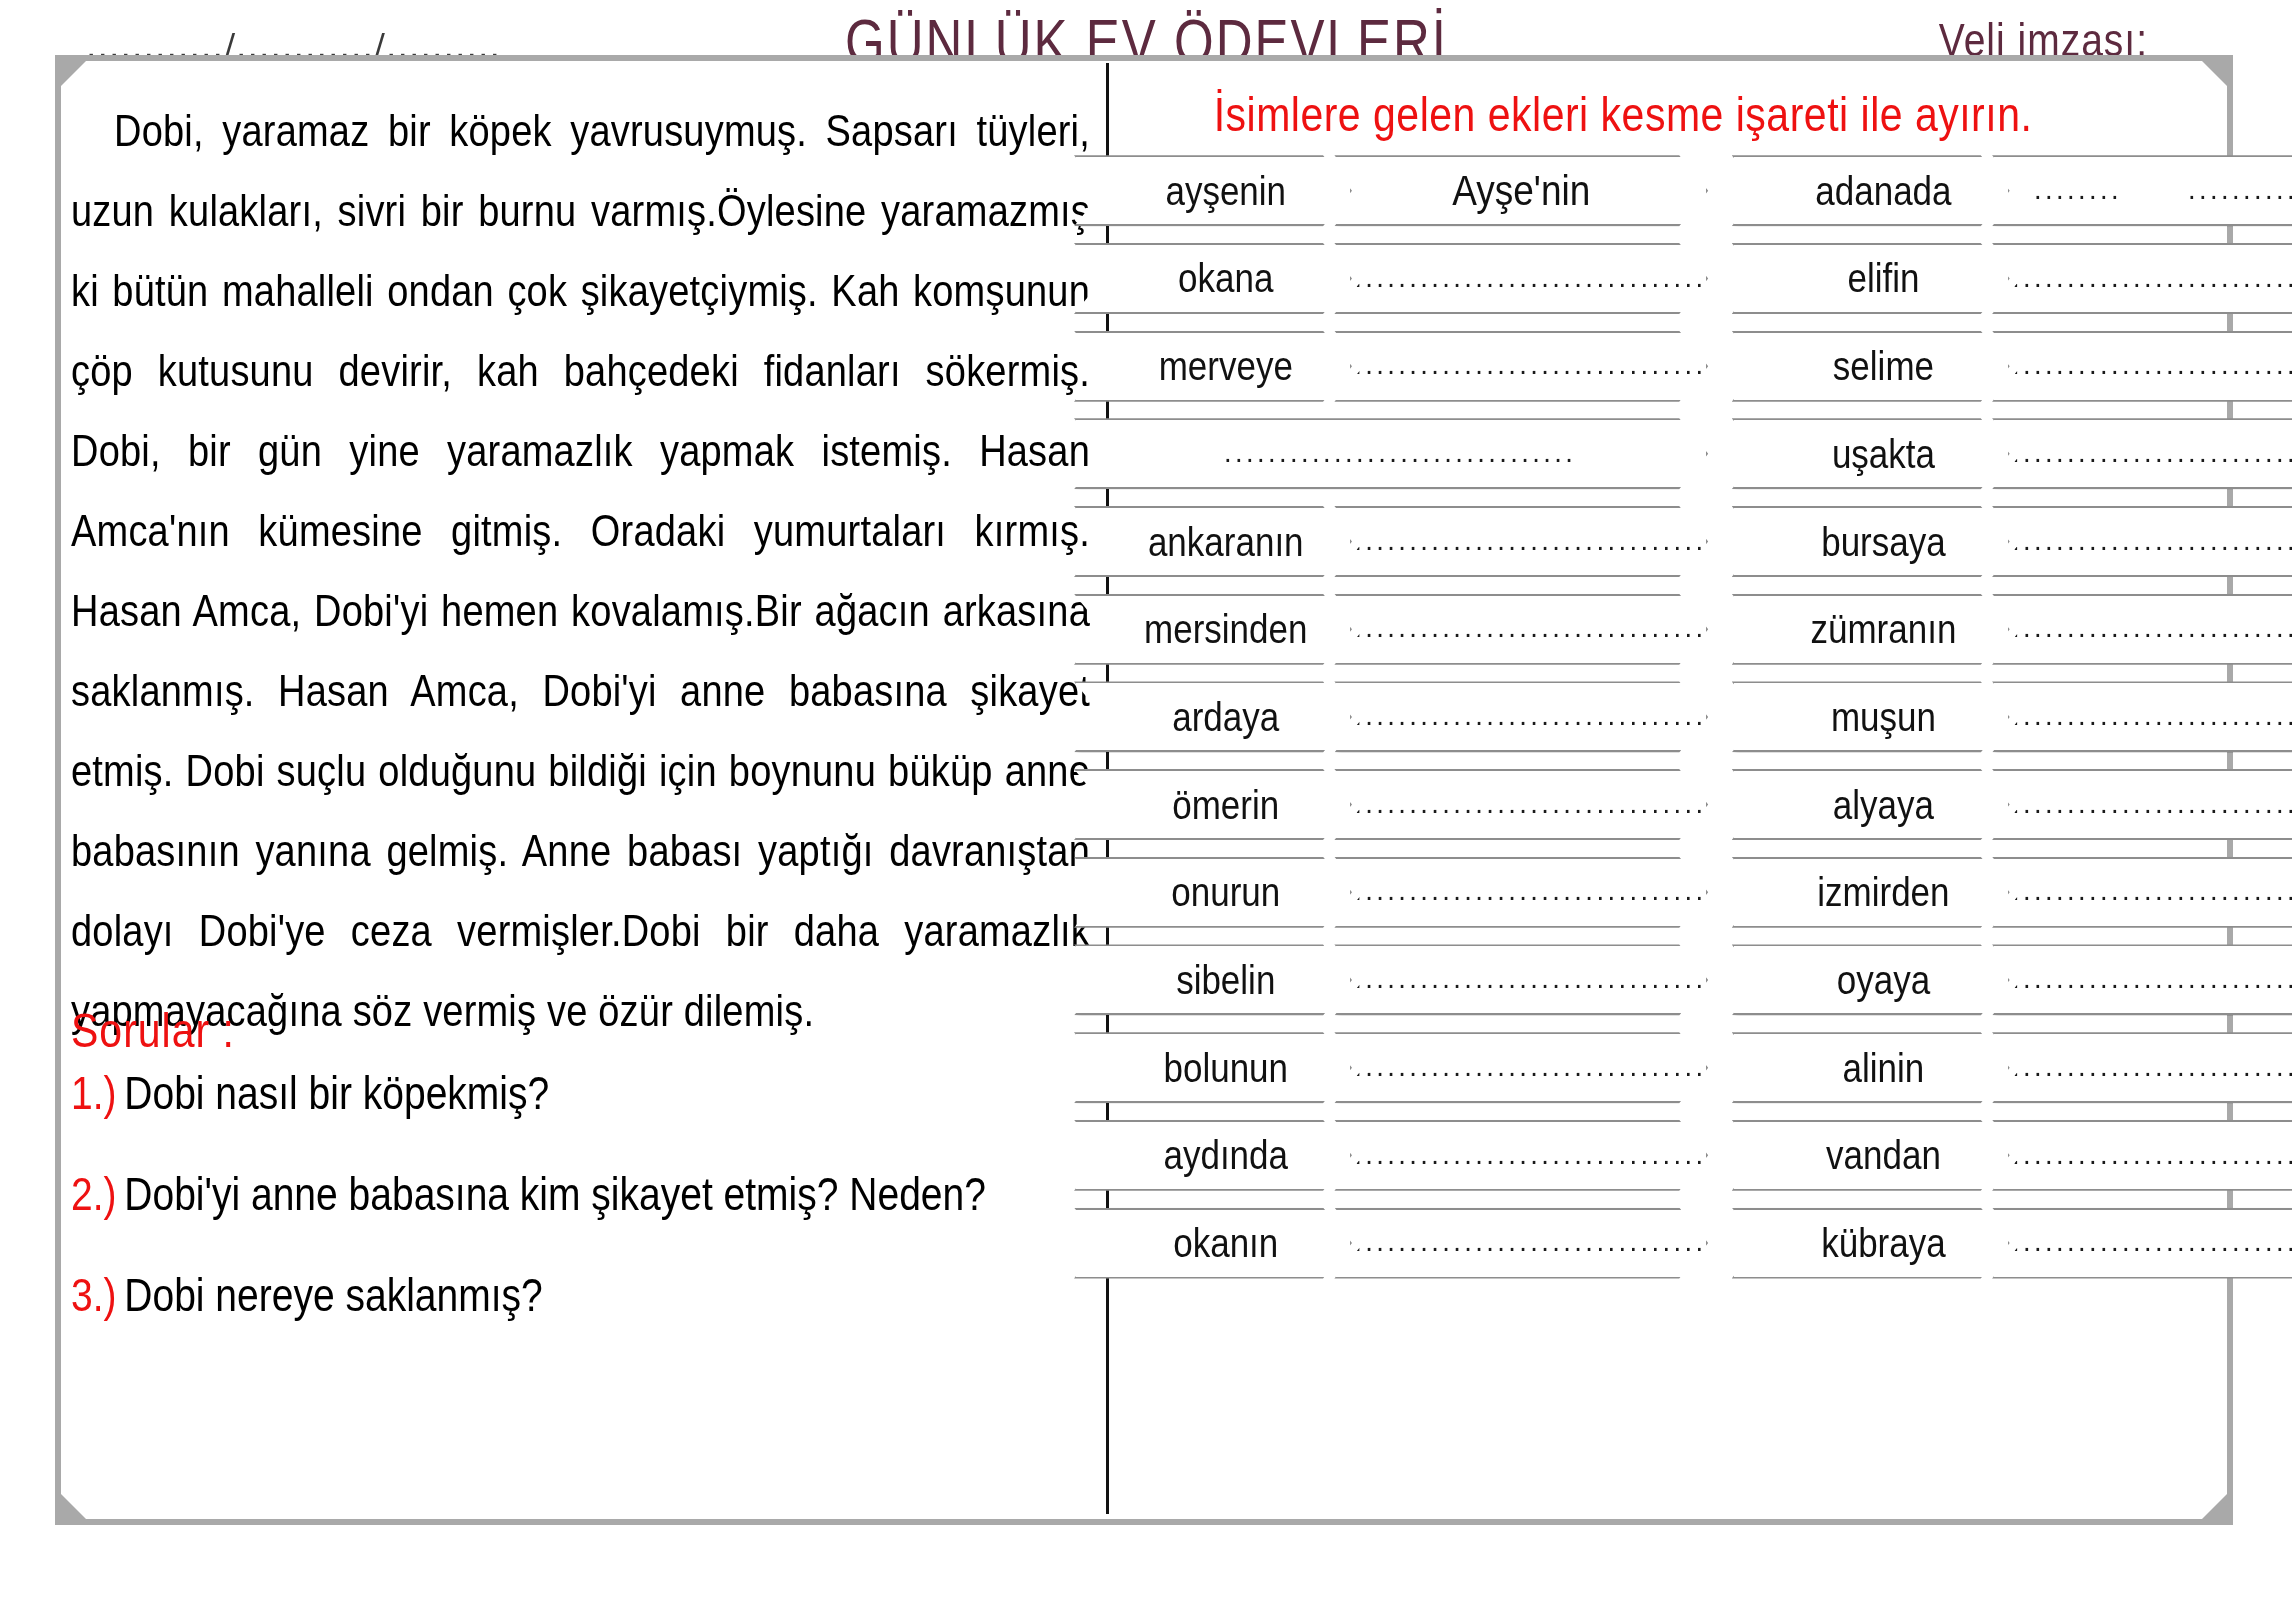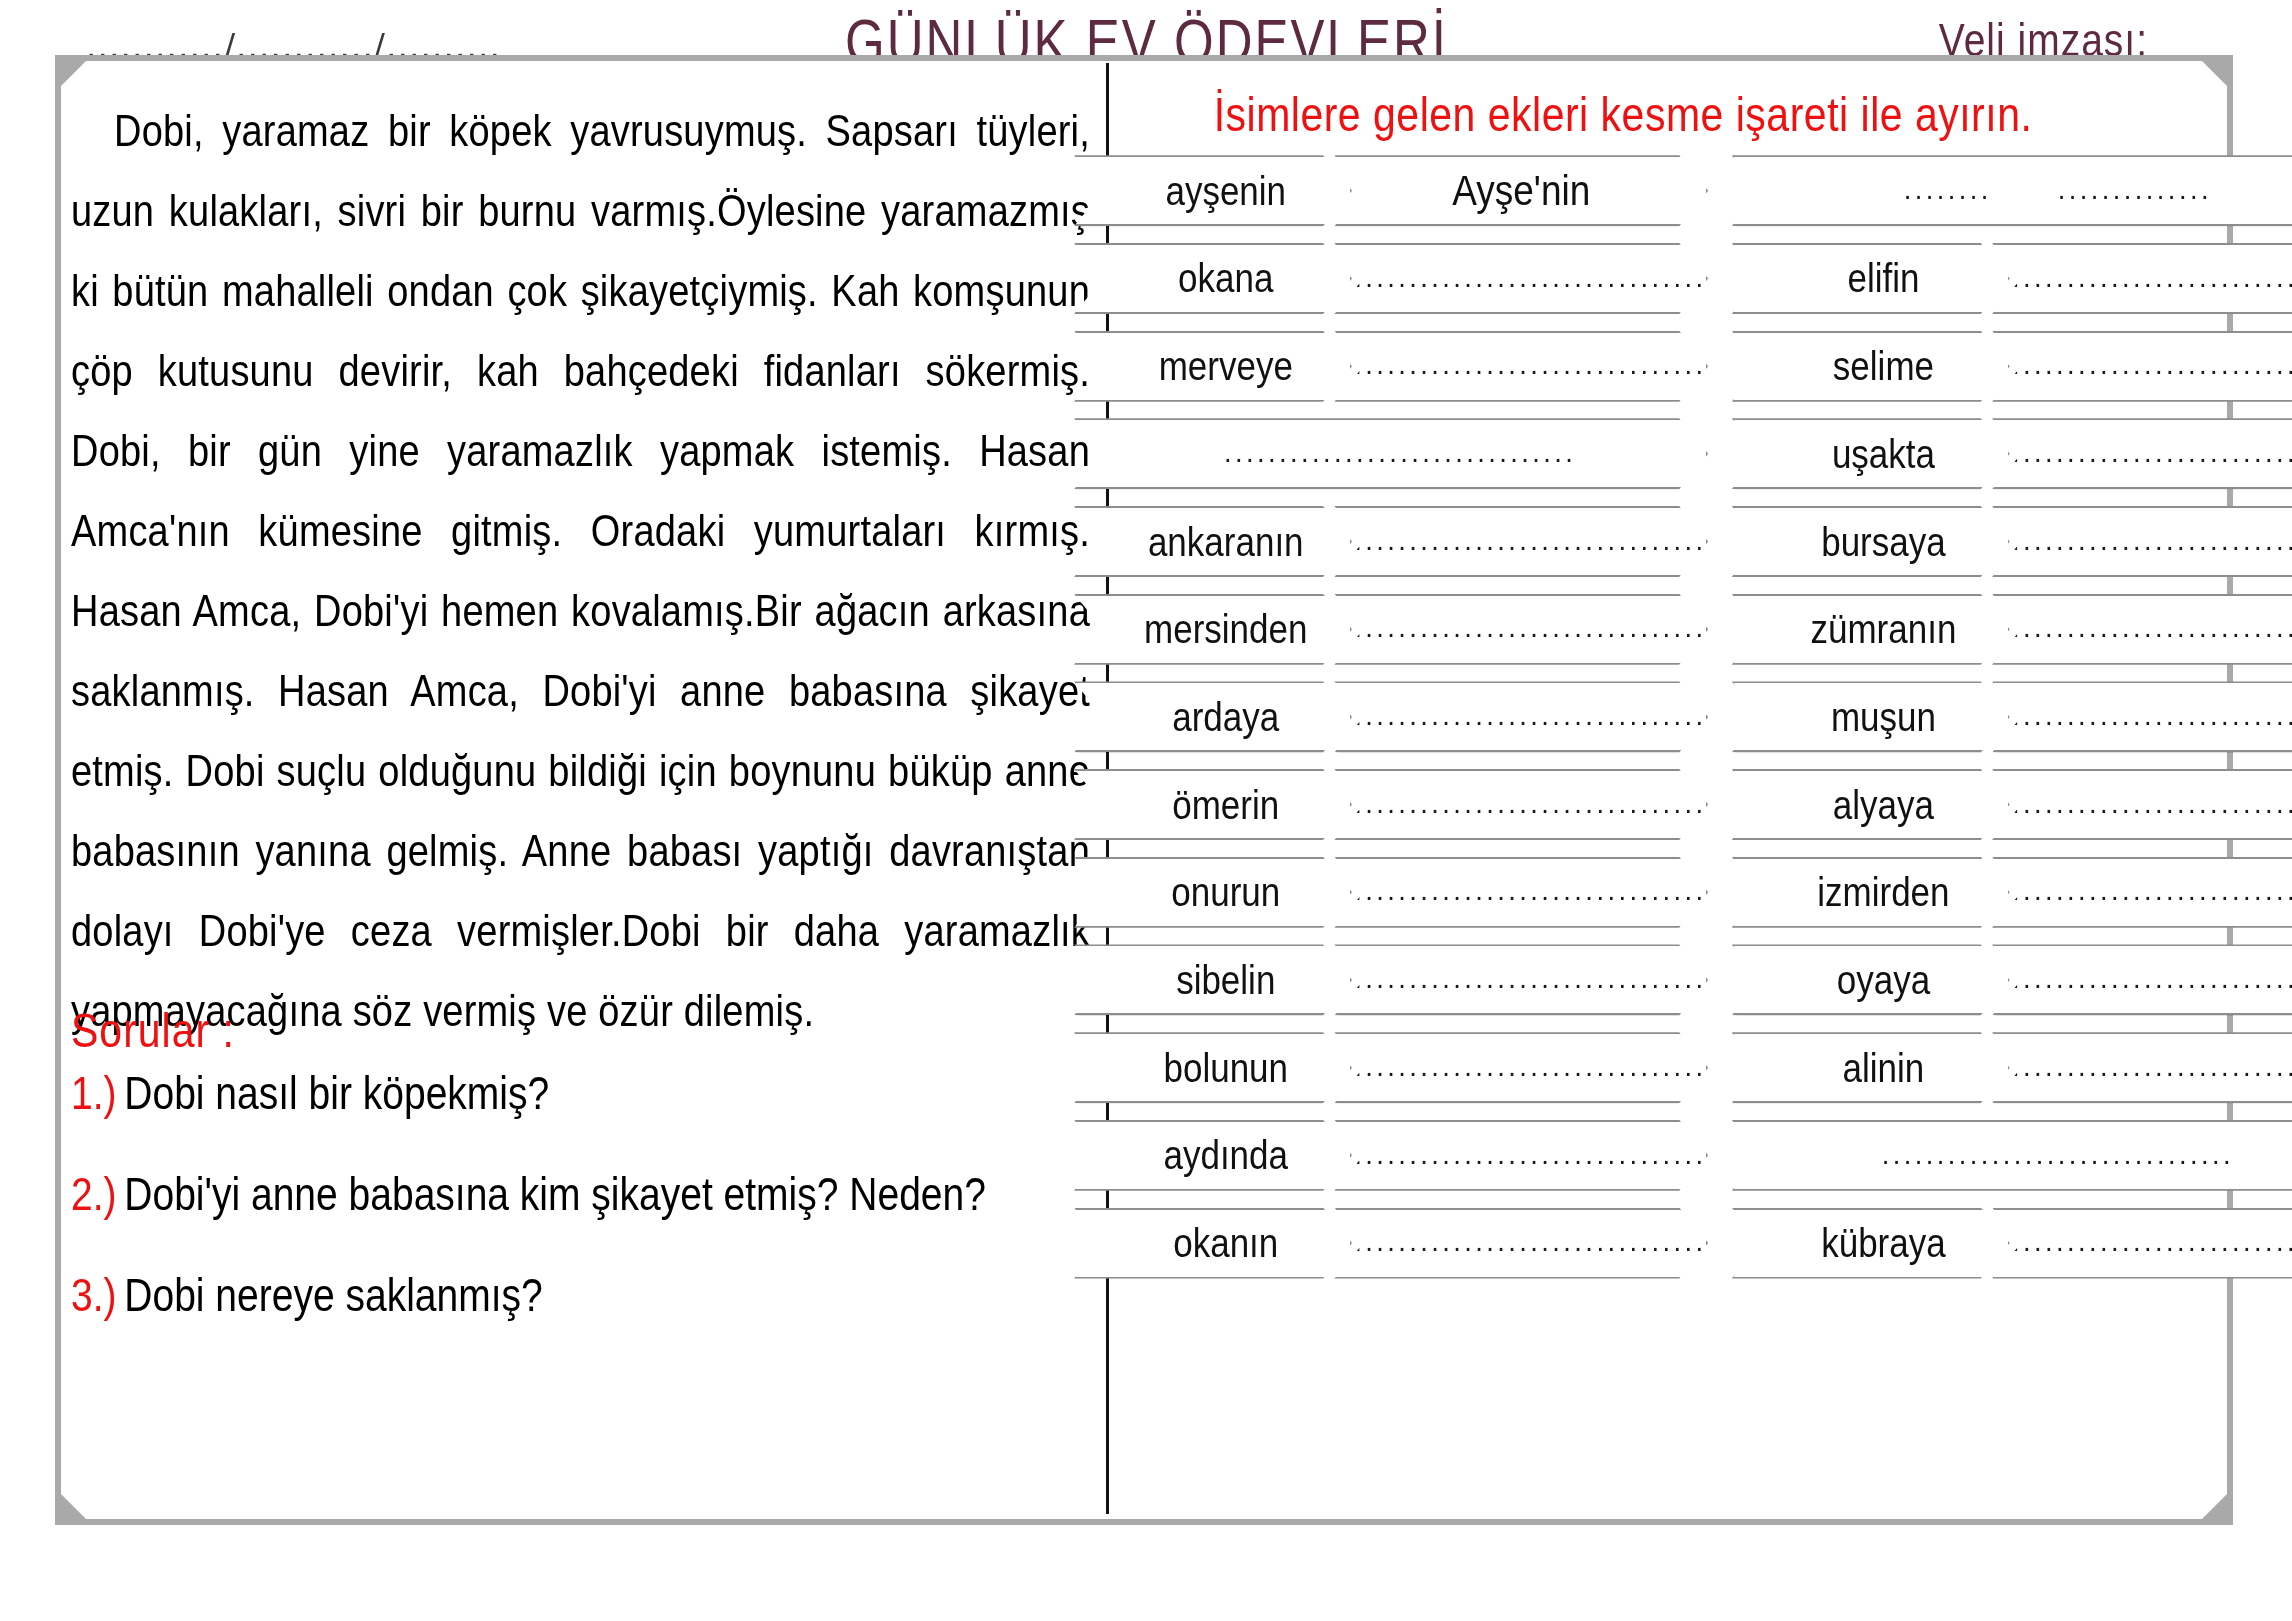--- a/index.html
+++ b/index.html
@@ -375,20 +375,23 @@
           <div class="chev chev-word">
             <span class="word-txt">okanın</span>
           </div>
           <div class="chev chev-blank">
             <span class="blank-txt">................................</span>
           </div>
         </div>
       </div>
     <div class="col">
         <div class="row">
+          <div class="chev chev-word">
+            <span class="word-txt">adanada</span>
+          </div>
           <div class="chev chev-blank">
             <span class="blank-txt">........&nbsp;&nbsp;&nbsp;&nbsp;&nbsp;&nbsp;..............</span>
           </div>
         </div>
         <div class="row">
           <div class="chev chev-word">
             <span class="word-txt">elifin</span>
           </div>
           <div class="chev chev-blank">
             <span class="blank-txt">................................</span>
@@ -460,20 +463,23 @@
         </div>
         <div class="row">
           <div class="chev chev-word">
             <span class="word-txt">alinin</span>
           </div>
           <div class="chev chev-blank">
             <span class="blank-txt">................................</span>
           </div>
         </div>
         <div class="row">
+          <div class="chev chev-word">
+            <span class="word-txt">vandan</span>
+          </div>
           <div class="chev chev-blank">
             <span class="blank-txt">................................</span>
           </div>
         </div>
         <div class="row">
           <div class="chev chev-word">
             <span class="word-txt">kübraya</span>
           </div>
           <div class="chev chev-blank">
             <span class="blank-txt">................................</span>

